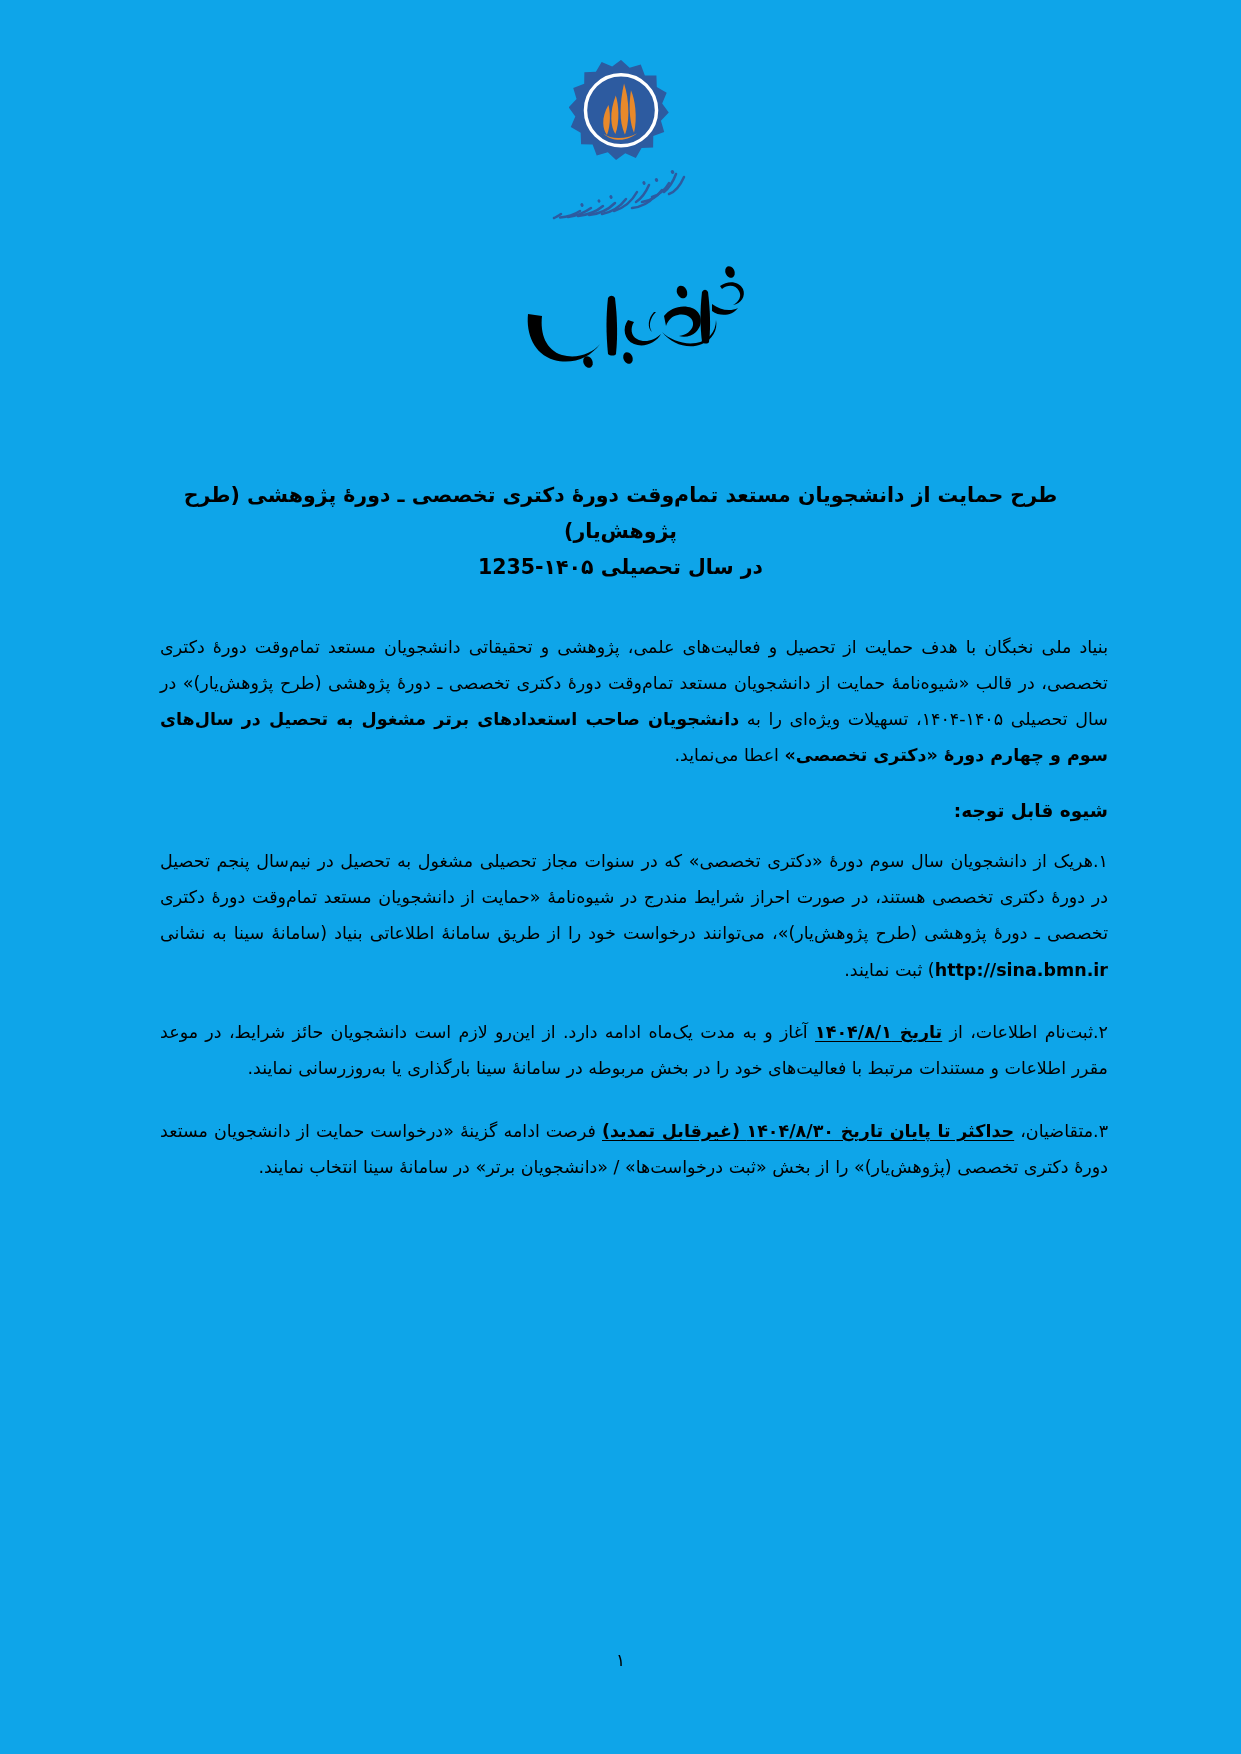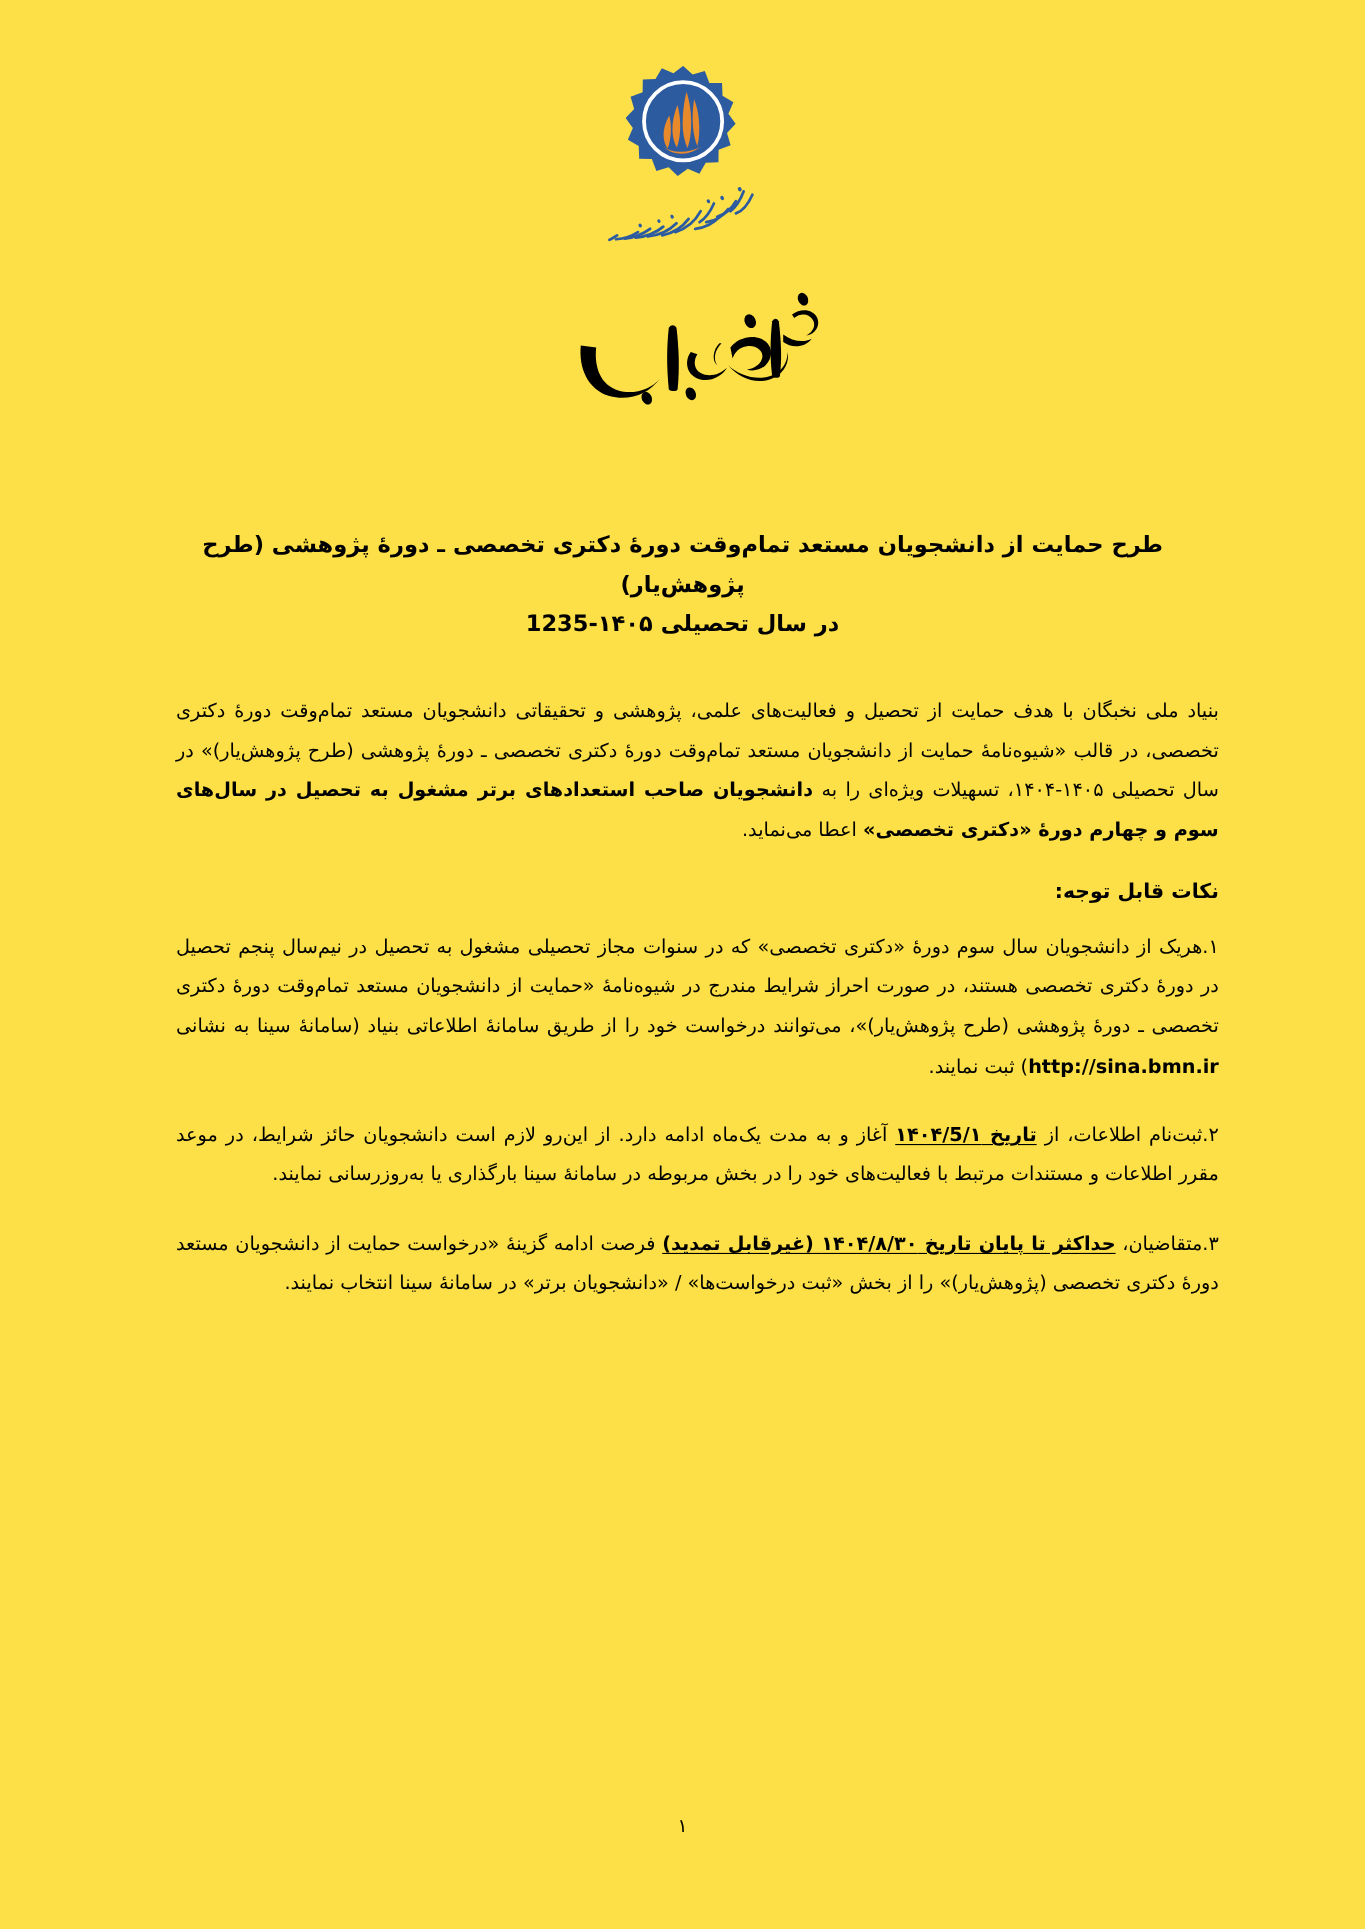--- a/index.html
+++ b/index.html
@@ -8,21 +8,21 @@
     background: #ffffff;
   }
   body {
     font-family: "DejaVu Sans", "Liberation Sans", sans-serif;
     color: #000000;
   }
   .page {
     position: relative;
     width: 1241px;
     height: 1754px;
-    background: #fde047;
+    background: #0ea5e9;
     margin: 0 auto;
     overflow: hidden;
     box-sizing: border-box;
   }
 
   
   .logo-block {
     position: absolute;
     top: 60px;
     left: 0;
@@ -222,24 +222,24 @@
 
   <div class="heading">
     <span>طرح حمایت از دانشجویان مستعد تمام‌وقت دورهٔ دکتری تخصصی ـ دورهٔ پژوهشی (طرح پژوهش‌یار)</span>
     <span class="heading-line2">در سال تحصیلی ۱۴۰۵-1235</span>
   </div>
 
   <div class="body-wrap">
 
     <p class="para"><span>بنیاد ملی نخبگان با هدف حمایت از تحصیل و فعالیت‌های علمی، پژوهشی و تحقیقاتی دانشجویان مستعد تمام‌وقت دورهٔ دکتری تخصصی، در قالب «شیوه‌نامهٔ حمایت از دانشجویان مستعد تمام‌وقت دورهٔ دکتری تخصصی ـ دورهٔ پژوهشی (طرح پژوهش‌یار)» در سال تحصیلی ۱۴۰۵-۱۴۰۴، تسهیلات ویژه‌ای را به </span><span class="b">دانشجویان صاحب استعدادهای برتر مشغول به تحصیل در سال‌های سوم و چهارم دورهٔ «دکتری تخصصی»</span><span> اعطا می‌نماید.</span></p>
 
-    <div class="notes-title">نکات قابل توجه:</div>
+    <div class="notes-title">شیوه قابل توجه:</div>
 
     <ol class="notes" id="notes-list">
         <li><span>۱.</span><span>هر‌یک از دانشجویان سال سوم دورهٔ «دکتری تخصصی» که در سنوات مجاز تحصیلی مشغول به تحصیل در نیم‌سال پنجم تحصیل در دورهٔ دکتری تخصصی هستند، در صورت احراز شرایط مندرج در شیوه‌نامهٔ «حمایت از دانشجویان مستعد تمام‌وقت دورهٔ دکتری تخصصی ـ دورهٔ پژوهشی (طرح پژوهش‌یار)»، می‌توانند درخواست خود را از طریق سامانهٔ اطلاعاتی بنیاد (سامانهٔ سینا به نشانی </span><span class="ltr-inline">http://sina.bmn.ir</span><span>) ثبت نمایند.</span></li>
-        <li><span>۲.</span><span>ثبت‌نام اطلاعات، از </span><span class="b u">تاریخ ۱۴۰۴/5/۱</span><span> آغاز و به مدت یک‌ماه ادامه دارد. از این‌رو لازم است دانشجویان حائز شرایط، در موعد مقرر اطلاعات و مستندات مرتبط با فعالیت‌های خود را در بخش مربوطه در سامانهٔ سینا بارگذاری یا به‌روزرسانی نمایند.</span></li>
+        <li><span>۲.</span><span>ثبت‌نام اطلاعات، از </span><span class="b u">تاریخ ۱۴۰۴/۸/۱</span><span> آغاز و به مدت یک‌ماه ادامه دارد. از این‌رو لازم است دانشجویان حائز شرایط، در موعد مقرر اطلاعات و مستندات مرتبط با فعالیت‌های خود را در بخش مربوطه در سامانهٔ سینا بارگذاری یا به‌روزرسانی نمایند.</span></li>
         <li><span>۳.</span><span>متقاضیان، </span><span class="b u">حداکثر تا پایان تاریخ ۱۴۰۴/۸/۳۰ (غیرقابل تمدید)</span><span> فرصت ادامه گزینهٔ «درخواست حمایت از دانشجویان مستعد دورهٔ دکتری تخصصی (پژوهش‌یار)» را از بخش «ثبت درخواست‌ها» / «دانشجویان برتر» در سامانهٔ سینا انتخاب نمایند.</span></li>
       </ol>
   </div>
 
   <div class="page-number">۱</div>
 
 </div>
 
 </body></html>

